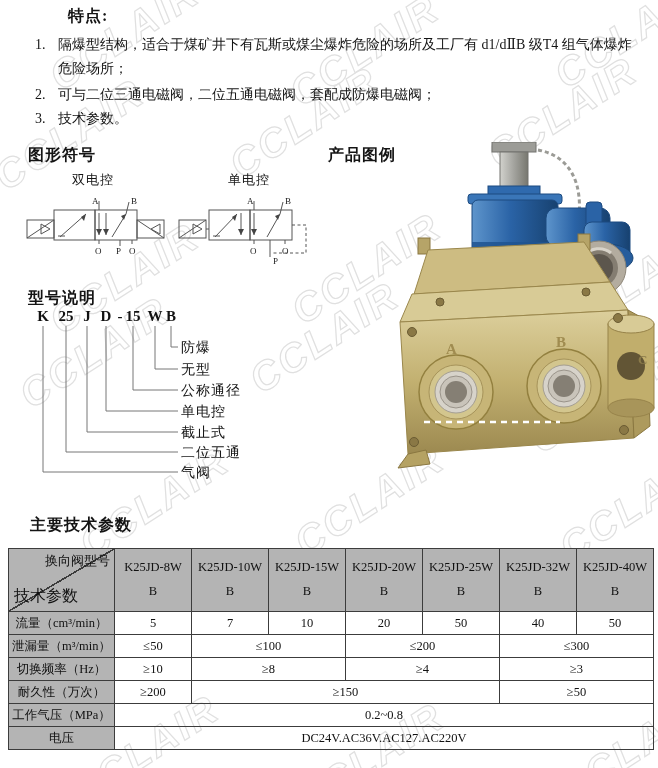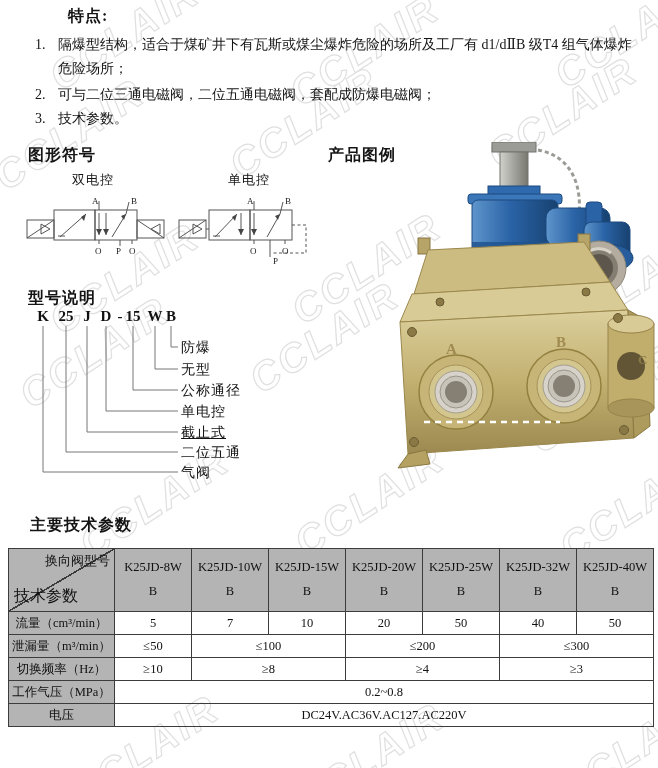--- a/index.html
+++ b/index.html
@@ -195,21 +195,21 @@
       <polyline points="67,24 67,130 158,130"></polyline>
       <polyline points="46,24 46,150 158,150"></polyline>
       <polyline points="23,24 23,170 158,170"></polyline>
     </g>
   </svg>
 
   <div class="model-label" style="top:339px;">防爆</div>
   <div class="model-label" style="top:361px;">无型</div>
   <div class="model-label" style="top:382px;">公称通径</div>
   <div class="model-label" style="top:403px;">单电控</div>
-  <div class="model-label" style="top:424px;text-decoration:underline;">截止式</div>
+  <div class="model-label" style="top:424px;">截止式</div>
   <div class="model-label" style="top:444px;">二位五通</div>
   <div class="model-label" style="top:464px;">气阀</div>
 
   <svg class="abs" style="left:388px;top:142px;" width="270" height="330" viewBox="0 0 270 330">
     <defs>
       <linearGradient id="gBlue" x1="0" y1="0" x2="1" y2="0">
         <stop offset="0" stop-color="#5e95cc"></stop>
           <stop offset="0.45" stop-color="#2a63a6"></stop>
           <stop offset="1" stop-color="#17416f"></stop>
       </linearGradient>
@@ -373,20 +373,26 @@
       <td colspan="2">≤300</td>
     </tr>
     <tr>
       <td class="gray">切换频率（Hz）</td>
       <td>≥10</td>
       <td colspan="2">≥8</td>
       <td colspan="2">≥4</td>
       <td colspan="2">≥3</td>
     </tr>
     <tr>
+      <td class="gray">耐久性（万次）</td>
+      <td>≥200</td>
+      <td colspan="4">≥150</td>
+      <td colspan="2">≥50</td>
+    </tr>
+    <tr>
       <td class="gray">工作气压（MPa）</td>
       <td colspan="7">0.2~0.8</td>
     </tr>
     <tr>
       <td class="gray">电压</td>
       <td colspan="7">DC24V.AC36V.AC127.AC220V</td>
     </tr>
   </tbody>
     </table>
 

